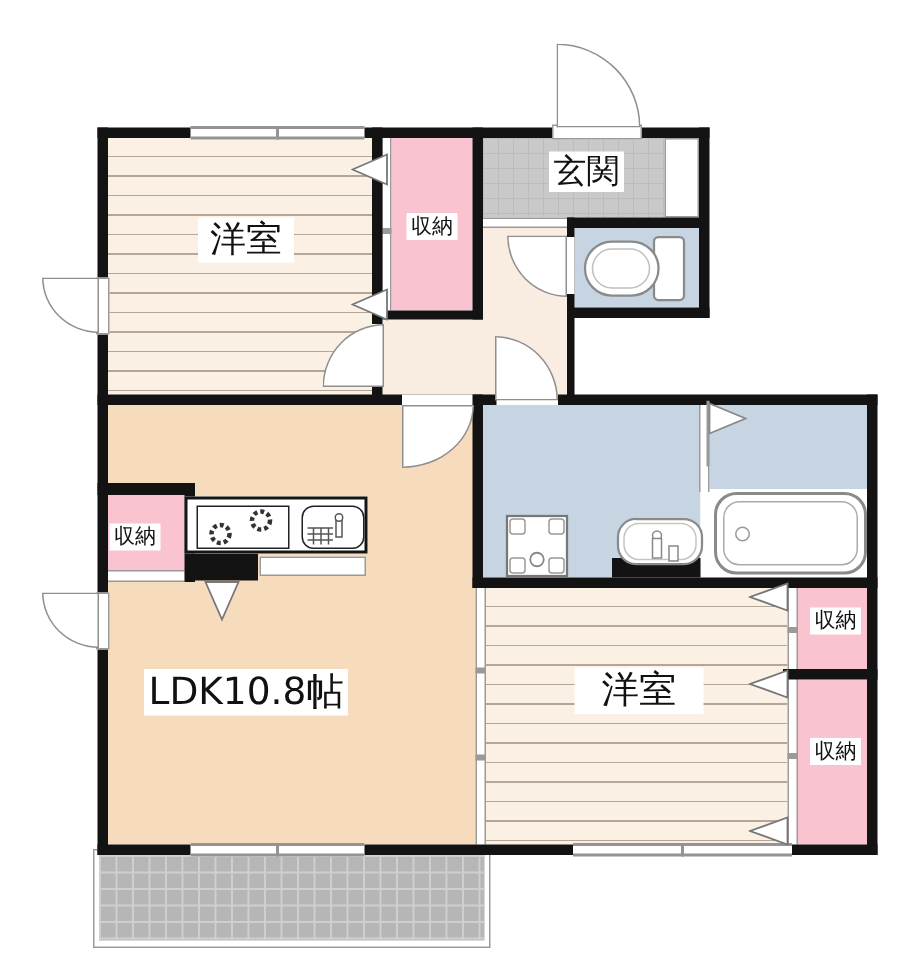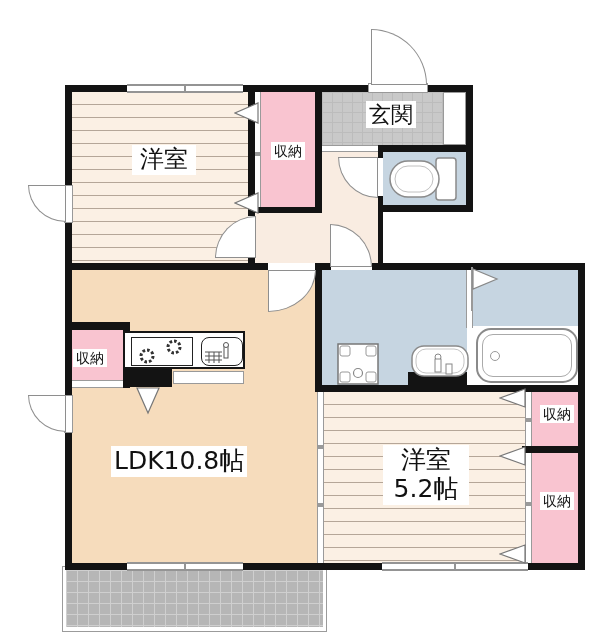--- a/index.html
+++ b/index.html
@@ -205,21 +205,20 @@
   </div>
   <div class="abs" style="left:173px;top:371px;width:71px;height:13px;background:#fff;border:1px solid #999;z-index:34;box-sizing:border-box;"></div>
 
 
   <div class="label lab-lg" style="left:132px;top:145px;width:58px;">
     <div>洋室</div>
   </div>
   <div class="label lab-md" style="left:366px;top:101px;">玄関</div>
   <div class="label lab-sm" style="left:271px;top:142px;">収納</div>
   <div class="label lab-sm" style="left:73px;top:349px;">収納</div>
-  <div class="label" style="left:111px;top:446px;font-size:25px;">LDK10.8帖</div>
+  <div class="label" style="left:96px;top:446px;font-size:25px;">LDK10.8帖</div>
   <div class="label" style="left:383px;top:445px;width:80px;font-size:25px;">
     <div>洋室</div>
-    <div>5.2帖</div>
   </div>
   <div class="label lab-sm" style="left:540px;top:405px;">収納</div>
   <div class="label lab-sm" style="left:540px;top:492px;">収納</div>
 
 </div>
 
 </body></html>

